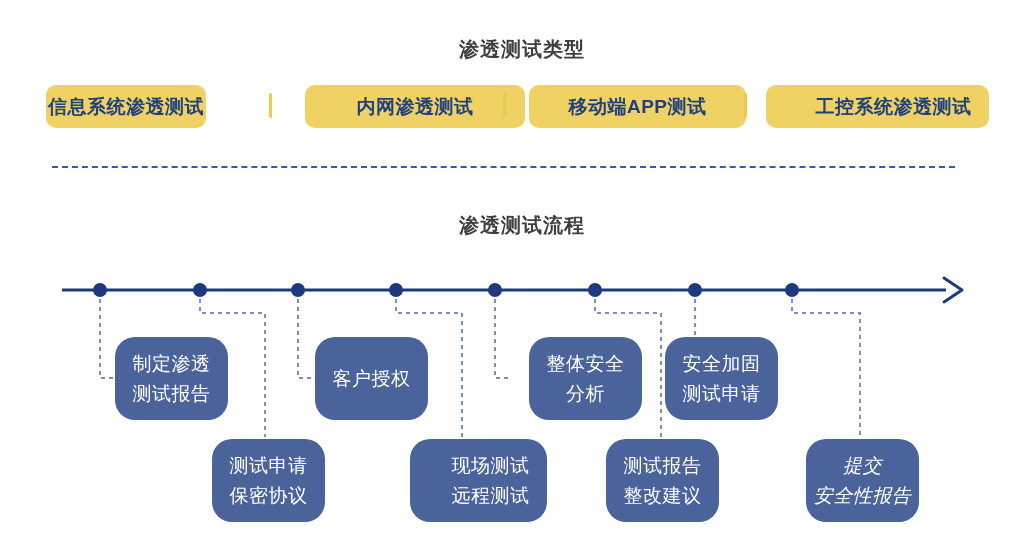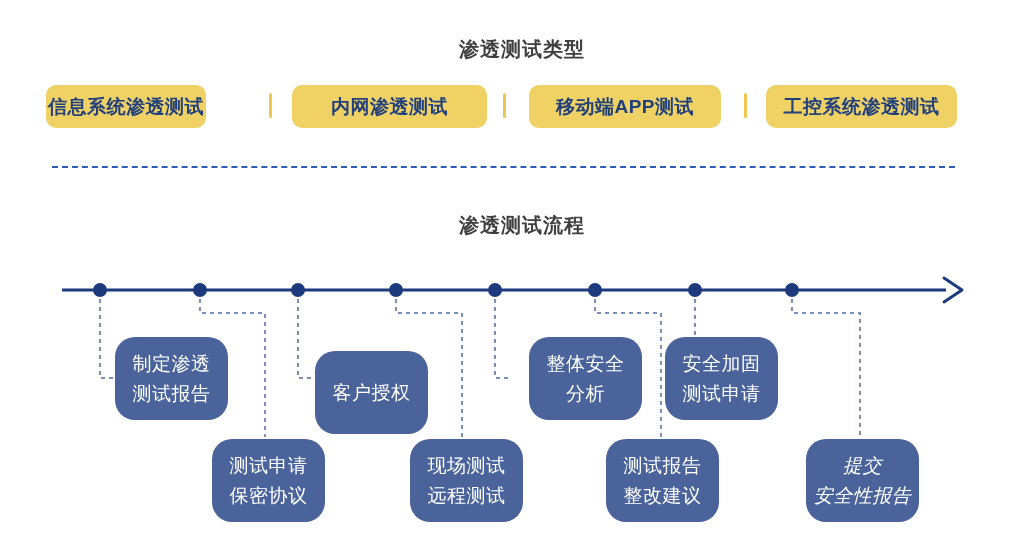--- a/index.html
+++ b/index.html
@@ -34,23 +34,23 @@
     border-radius: 10px;
     display: flex;
     align-items: center;
     justify-content: center;
     font-size: 19px;
     font-weight: bold;
     color: #20407e;
     letter-spacing: 0.5px;
   }
   .t1 { left: 46px;  width: 160px; }
-  .t2 { left: 292px; width: 195px; justify-content: center; }
-  .t3 { left: 529px; width: 192px; }
-  .t4 { left: 766px; width: 191px; }
+  .t2 { left: 305px; width: 220px; justify-content: center; }
+  .t3 { left: 529px; width: 217px; }
+  .t4 { left: 766px; width: 191px; padding-left: 32px; }
   .type-divider {
     position: absolute;
     top: 93px;
     width: 3px;
     height: 25px;
     background: #eec84e;
     border-radius: 2px;
   }
   .d1 { left: 269px; }
   .d2 { left: 503px; }
@@ -90,22 +90,22 @@
     font-size: 19px;
     color: #ffffff;
     letter-spacing: 0.5px;
     line-height: 1;
     text-align: center;
   }
   .row-upper { top: 337px; }
   .row-lower { top: 439px; }
   .s1 { left: 115px; }
   .s2 { left: 212px; }
-  .s3 { left: 315px; margin-top: 14px; }
-  .s4 { left: 410px; }
+  .s3 { left: 315px; }
+  .s4 { left: 410px; padding-left: 24px; }
   .s5 { left: 512px; margin-left: 17px; }
   .s6 { left: 606px; }
   .s7 { left: 665px; }
   .s8 { left: 806px; font-style: italic; }
 </style>
 </head>
 <body>
 
 <div class="canvas">
 

